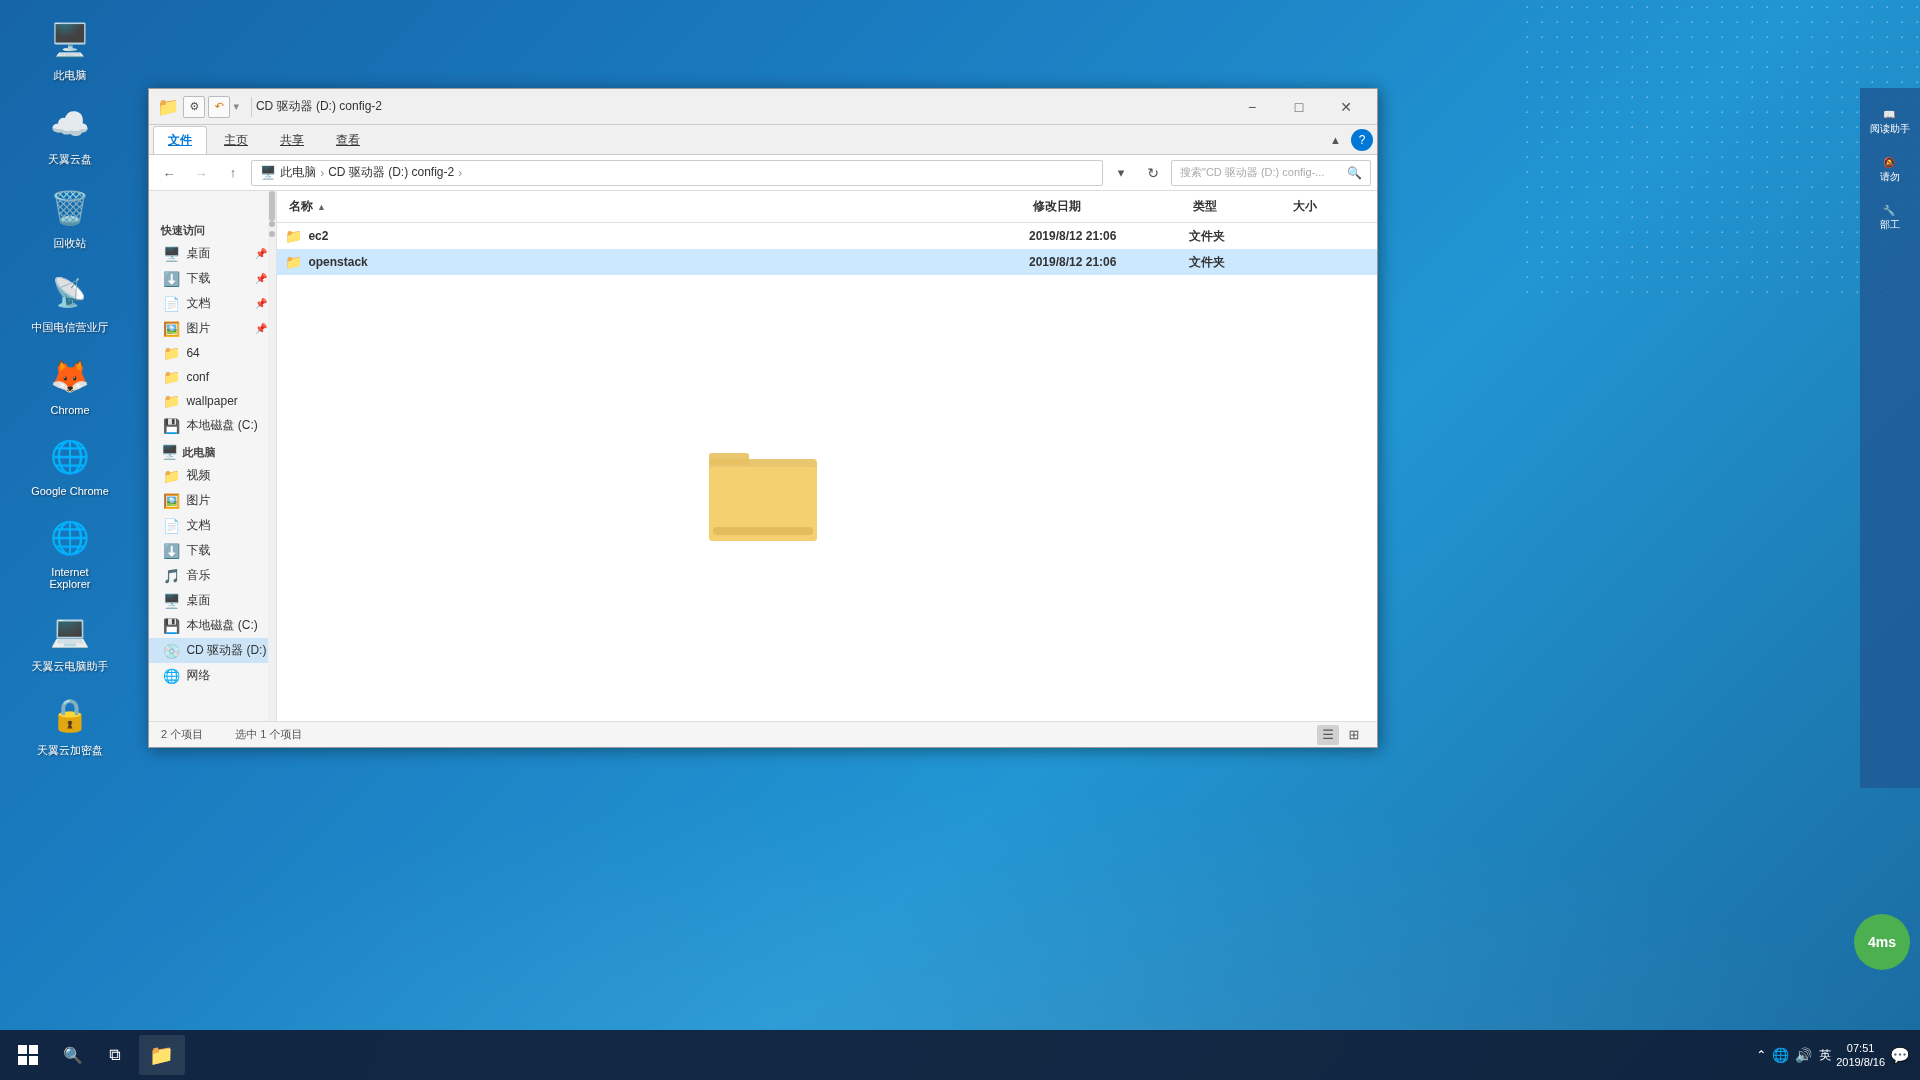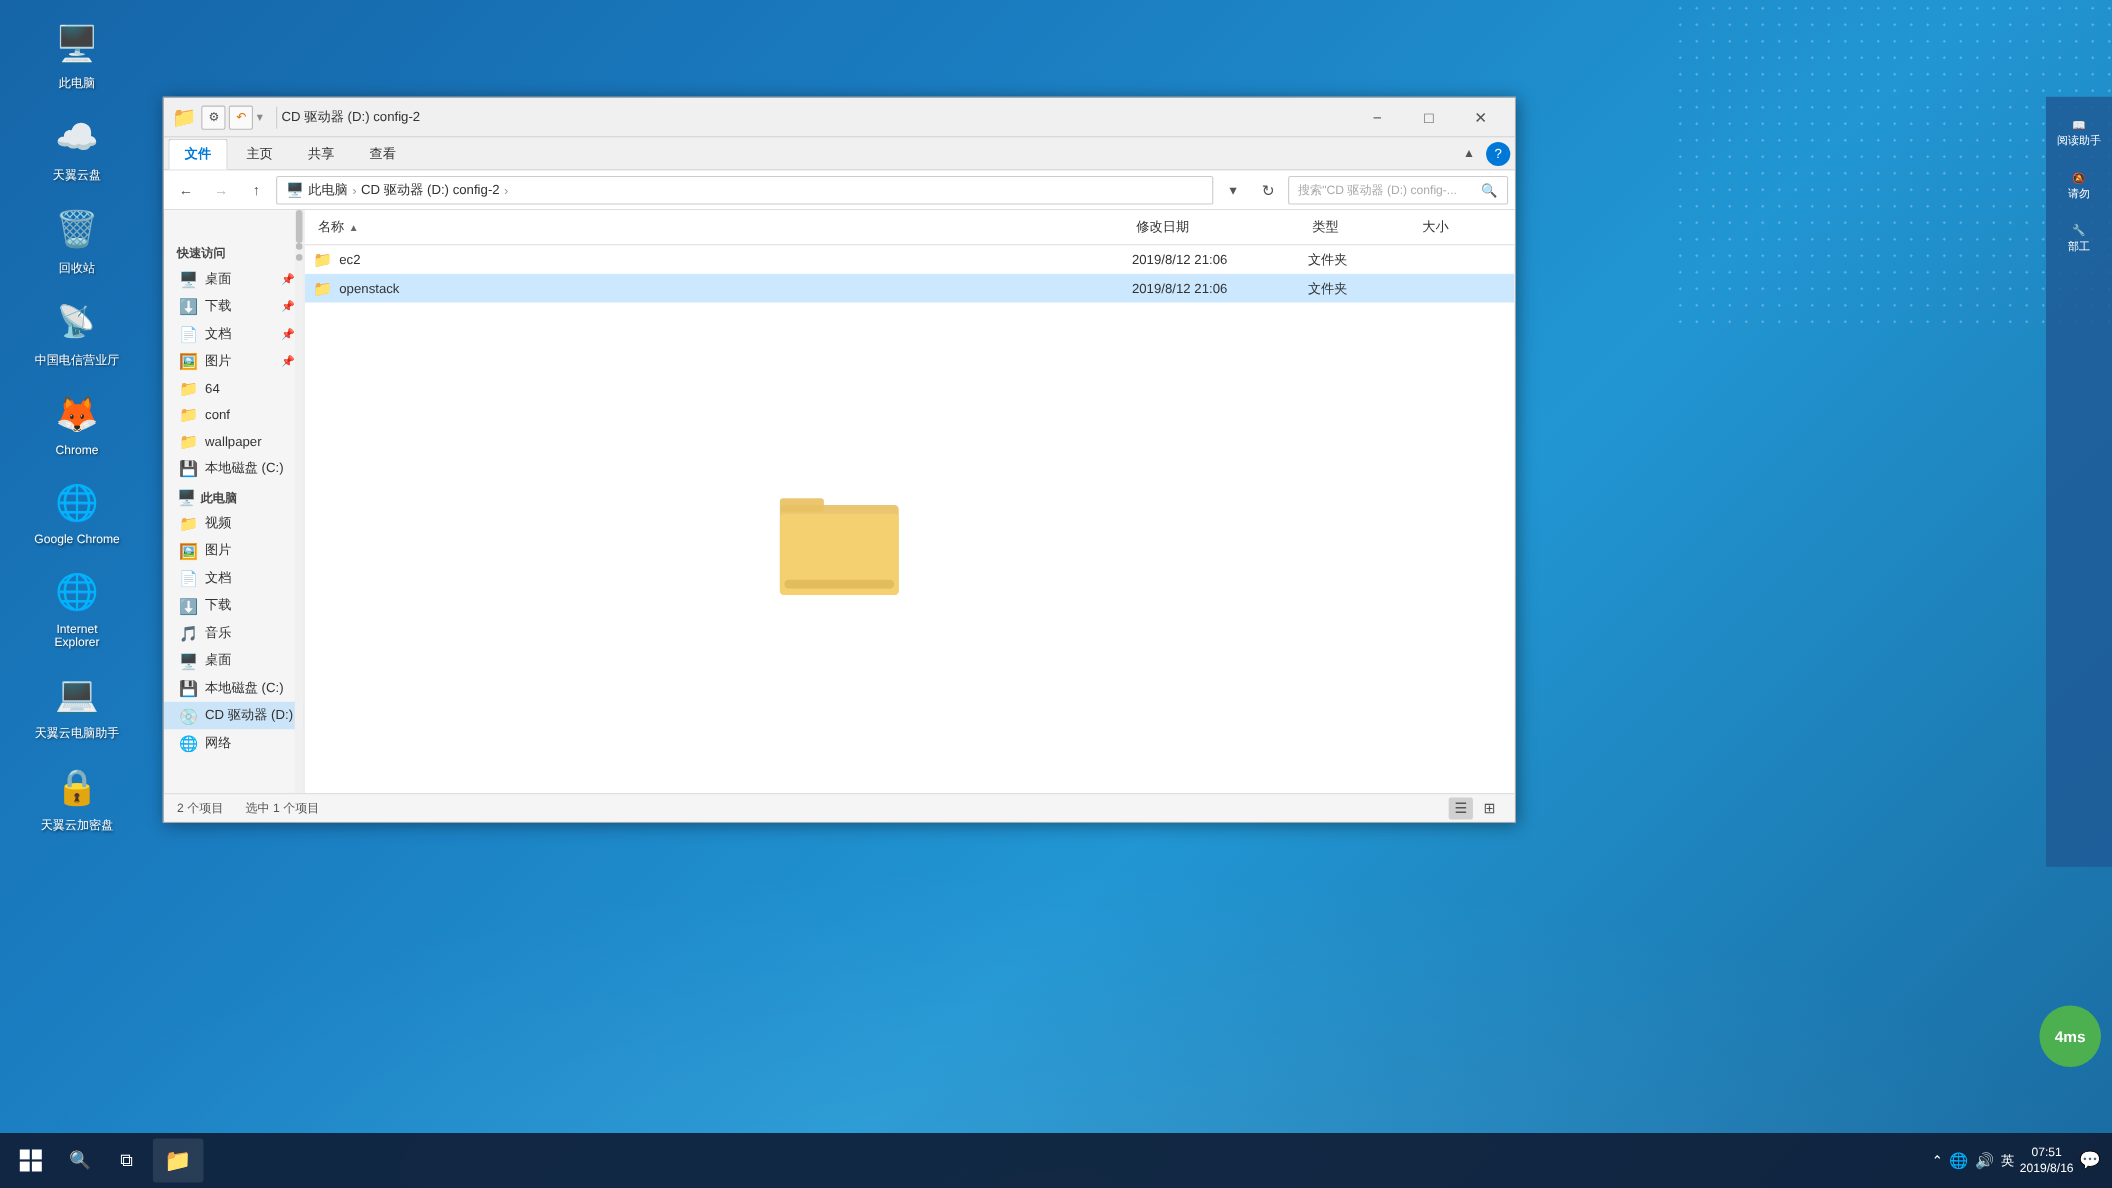--- a/index.html
+++ b/index.html
@@ -269,20 +269,21 @@
 
     .ribbon-tab {
       padding: 5px 14px;
       font-size: 12px;
       cursor: pointer;
       border: 1px solid transparent;
       border-bottom: none;
       border-radius: 3px 3px 0 0;
       color: #333;
       margin-right: 2px;
+      text-decoration: underline;
     }
 
     .ribbon-tab.active {
       background: white;
       border-color: #ccc;
       color: #0078d7;
       font-weight: bold;
     }
 
     
@@ -416,20 +417,21 @@
       font-size: 10px;
       color: #0078d7;
     }
 
     
     .file-list {
       flex: 1;
       background: white;
       overflow-y: auto;
       position: relative;
+      font-weight: bold;
     }
 
     
     .file-list-header {
       display: grid;
       grid-template-columns: 1fr 160px 100px 80px;
       padding: 4px 8px;
       border-bottom: 1px solid #e0e0e0;
       font-size: 12px;
       color: #333;
@@ -489,21 +491,21 @@
     
     .status-bar {
       height: 26px;
       background: #f5f5f5;
       border-top: 1px solid #ddd;
       display: flex;
       align-items: center;
       padding: 0 12px;
       font-size: 11px;
       color: #555;
-      gap: 20px;
+      gap: 32px;
     }
 
     .status-bar-right {
       margin-left: auto;
       display: flex;
       align-items: center;
       gap: 4px;
     }
 
     .view-toggle-btn {

